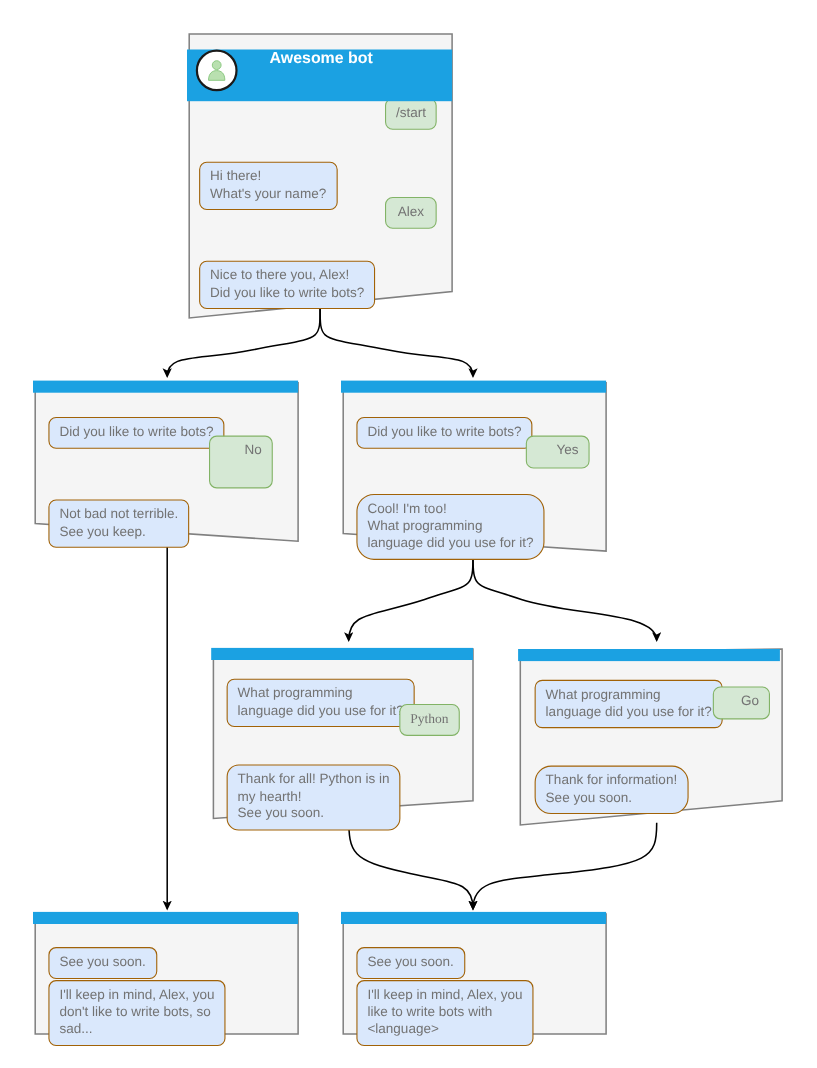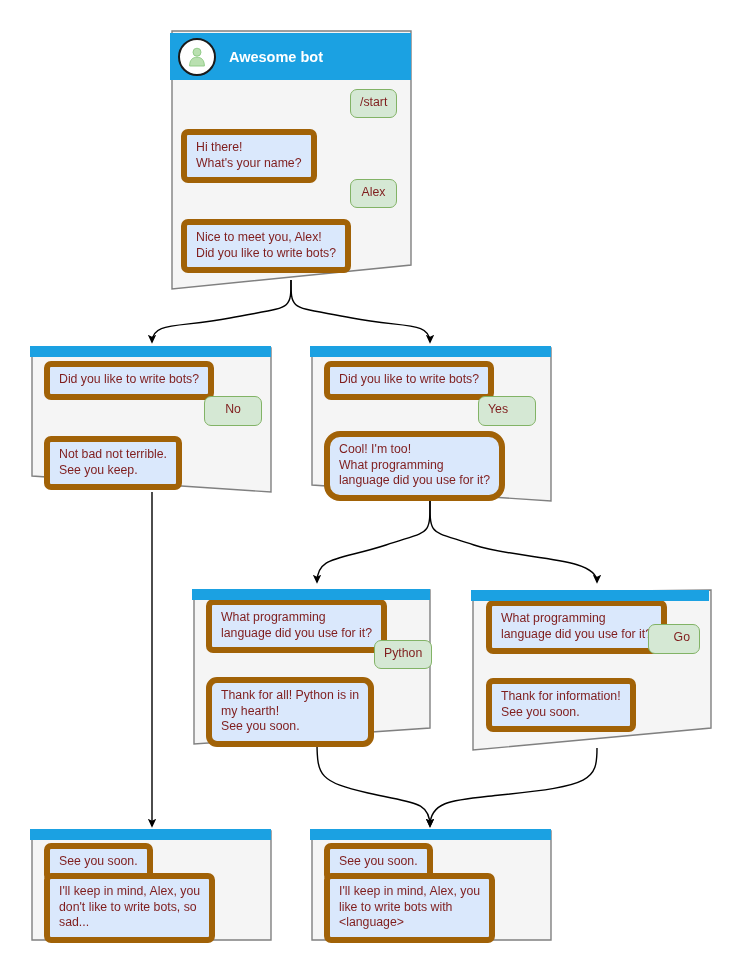--- a/index.html
+++ b/index.html
@@ -49,27 +49,28 @@
     position: absolute;
     left: 0; top: 0;
     width: 100%;
     z-index: 1;
   }
 
   
   .titlebar {
     position: absolute;
     left: 0;
-    top: 4px;
+    top: 16px;
     height: 47px;
     display: flex;
-    align-items: center;
+    align-items: flex-start;
     box-sizing: border-box;
     padding-left: 8px;
     z-index: 2;
+    gap: 16px;
   }
   .avatar {
     width: 38px;
     height: 38px;
     border-radius: 50%;
     background: #ffffff;
     border: 2px solid #1a1a1a;
     box-sizing: border-box;
     display: flex;
     align-items: center;
@@ -94,28 +95,29 @@
     z-index: 2;
   }
 
   
   .bubble {
     position: absolute;
     box-sizing: border-box;
     border-radius: 7px;
     font-size: 12.3px;
     line-height: 15.5px;
-    color: #7f1d1d;
+    color: #737373;
     padding: 5px 9px 6px 9px;
     white-space: pre-line;
     z-index: 3;
   }
   .bubble.bot {
     background: #dae8fc;
-    border: 6px solid #a16207;
+    border: 1px solid #a16207;
+    margin-top: 18px;
   }
   .bubble.user {
     background: #d5e8d4;
     border: 1px solid #82b366;
     text-align: left;
   }
 </style>
 </head>
 <body>
 
@@ -152,77 +154,77 @@
           <path d="M4.6,21 C4.6,14.6 8.0,12.2 12,12.2 C16,12.2 19.4,14.6 19.4,21 Z" fill="#b9e0b0" stroke="#8cc882" stroke-width="0.9"></path>
         </svg>
       </div>
       <div class="bot-title">Awesome bot</div>
     </div>
     <div class="content">
       <div class="bubble user" style="left: 180px; top: 60px; text-align: left;">/start</div>
       <div class="bubble bot" style="left: 11px; top: 100px;">Hi there!
 What's your name?</div>
       <div class="bubble user" style="left: 180px; top: 150px; width: 47px; text-align: center; min-width: 32px;">Alex</div>
-      <div class="bubble bot" style="left: 11px; top: 190px;">Nice to meet you, Alex!
+      <div class="bubble bot" style="left: 11px; top: 190px;">Nice to there you, Alex!
 Did you like to write bots?</div>
     </div>
   </div>
 
   <div class="card" style="left:30px; top:346px; width:243px; height:148px;">
     <svg class="shape" viewBox="0 0 243 148" preserveAspectRatio="none">
       <polygon points="2,2 241,2 241,146 2,130" fill="#f5f5f5" stroke="#808080" stroke-width="1.4"></polygon>
     </svg>
     <div class="thinbar" style="width:241px; background:#1ba1e2;"></div>
     <div class="content">
       <div class="bubble bot" style="left:14px; top:15px;">Did you like to write bots?</div>
-      <div class="bubble user" style="left: 174px; top: 50px; width: 58px; height: 30px; text-align: center;">No</div>
+      <div class="bubble user" style="left: 160px; top: 50px; width: 58px; height: 48px; text-align: right;">No</div>
       <div class="bubble bot" style="left:14px; top:90px;">Not bad not terrible.
 See you keep.</div>
     </div>
   </div>
 
   <div class="card" style="left:310px; top:346px; width:243px; height:157px;">
     <svg class="shape" viewBox="0 0 243 157" preserveAspectRatio="none">
       <polygon points="2,2 241,2 241,155 2,139" fill="#f5f5f5" stroke="#808080" stroke-width="1.4"></polygon>
     </svg>
     <div class="thinbar" style="width:241px; background:#1ba1e2;"></div>
     <div class="content">
       <div class="bubble bot" style="left:14px; top:15px;">Did you like to write bots?</div>
-      <div class="bubble user" style="left: 168px; top: 50px; width: 58px; height: 30px; text-align: left;">Yes</div>
+      <div class="bubble user" style="left: 168px; top: 50px; width: 58px; height: 30px; text-align: right;">Yes</div>
       <div class="bubble bot" style="left:14px; top:85px;border-radius:16px;">Cool! I'm too!
 What programming
 language did you use for it?</div>
     </div>
   </div>
 
   <div class="card" style="left:192px; top:586px; width:240px; height:160px;">
     <svg class="shape" viewBox="0 0 240 160" preserveAspectRatio="none">
       <polygon points="2,4 238,4 238,142 2,158" fill="#f5f5f5" stroke="#808080" stroke-width="1.4"></polygon>
     </svg>
     <div class="thinbar" style="width:238px; top:3px; background:#1ba1e2;"></div>
     <div class="content">
       <div class="bubble bot" style="left:14px; top:13px;">What programming
 language did you use for it?</div>
-      <div class="bubble user" style="left: 182px; top: 54px; width: auto; text-align: left;">Python</div>
+      <div class="bubble user" style="left: 171px; top: 54px; width: auto; text-align: left; font-family: Liberation Serif, serif;">Python</div>
       <div class="bubble bot" style="left:14px; top:91px;border-radius:11px;">Thank for all! Python is in
 my hearth!
 See you soon.</div>
     </div>
   </div>
 
   <div class="card" style="left:471px; top:586px; width:242px; height:166px;">
     <svg class="shape" viewBox="0 0 242 166" preserveAspectRatio="none">
       <polygon points="2,7 240,4 240,142 2,164" fill="#f5f5f5" stroke="#808080" stroke-width="1.4"></polygon>
     </svg>
     <div class="thinbar" style="width:238px; top:4px; background:#1ba1e2;"></div>
     <div class="content">
       <div class="bubble bot" style="left:15px; top:14px;">What programming
 language did you use for it?</div>
       <div class="bubble user" style="left: 177px; top: 38px; width: 52px; height: 30px; text-align: right;">Go</div>
-      <div class="bubble bot" style="left:15px; top:92px;">Thank for information!
+      <div class="bubble bot" style="left:15px; top:92px;border-radius:15px;">Thank for information!
 See you soon.</div>
     </div>
   </div>
 
   <div class="card" style="left:30px; top:829px; width:243px; height:113px;">
     <svg class="shape" viewBox="0 0 243 113" preserveAspectRatio="none">
       <polygon points="2,2 241,2 241,111 2,111" fill="#f5f5f5" stroke="#808080" stroke-width="1.4"></polygon>
     </svg>
     <div class="thinbar" style="width:241px; background:#1ba1e2;"></div>
     <div class="content">

